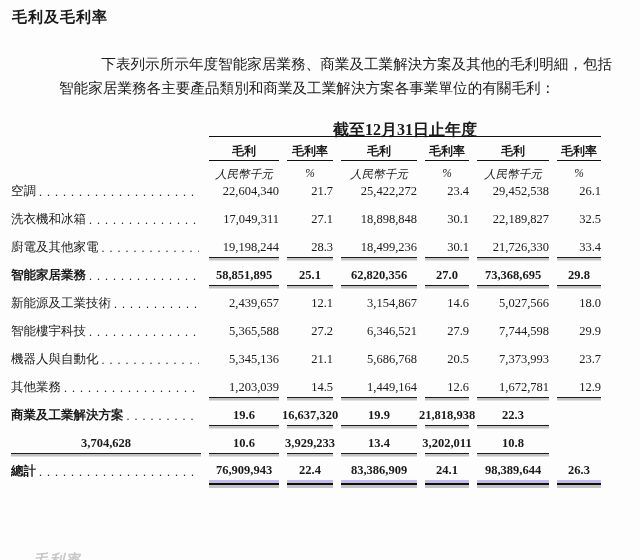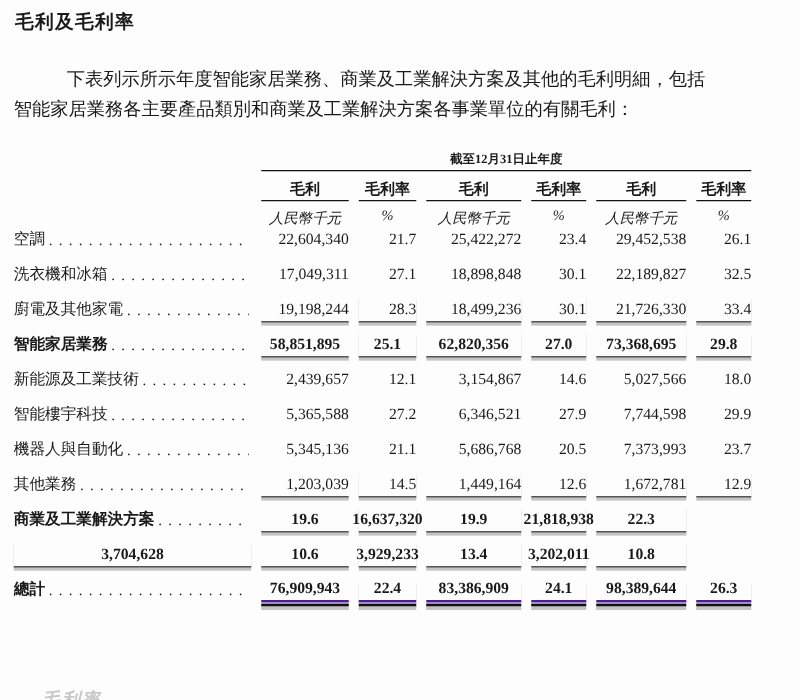--- a/index.html
+++ b/index.html
@@ -14,34 +14,34 @@
     margin:8px 0 0 12px;
     font-size:15px;
     font-weight:bold;
     letter-spacing:1px;
   }
   .intro {
     margin:26px 8px 0 11px;
     font-size:14.6px;
     line-height:23.5px;
   }
-  .intro .ln { display:block; }
+  .intro .ln { display:block;margin-left:48px; }
   .intro .indent { text-indent:2.9em; }
 
   .gp-table { margin-top:20px; }
   .grid-row {
     display:grid;
     grid-template-columns:190px 70px 46px 76px 44px 72px 44px;
     column-gap:8px;
     padding-left:11px;
   }
   .center { text-align:center; }
   .bold { font-weight:bold; }
   .hline { border-bottom:1.5px solid #111; }
-  .h-period { grid-column:2/8; font-size:10px; padding-bottom:3px; height:17px;text-align:center; }
+  .h-period { grid-column:2/8; font-size:16px; padding-bottom:3px; height:17px;text-align:center; }
   .h-year  { font-size:12px; padding:5px 0 3px 0; height:21px; }
   .y1 { grid-column:2/4; } .y2 { grid-column:4/6; } .y3 { grid-column:6/8; }
   .h-col   { font-size:12px; padding:6px 0 4px 0; height:24px; }
   .c2{grid-column:2;} .c3{grid-column:3;} .c4{grid-column:4;}
   .c5{grid-column:5;} .c6{grid-column:6;} .c7{grid-column:7;}
   .h-unit  { font-size:11.5px; font-style:italic; padding-top:6px; height:20px; }
 
   .tbody { }
   .trow { height:28px; align-items:start; font-size:12.5px; }
   .trow .cell {
@@ -52,21 +52,21 @@
     white-space:nowrap;
   }
   .trow .label-cell { justify-content:flex-start; overflow:hidden; }
   .leader { flex:1; overflow:hidden; margin:0 2px 0 3px; align-self:flex-end; height:17px; }
   .leader::after {
     content:". . . . . . . . . . . . . . . . . . . . . . . . . . . . . . . . . . . . . . . .";
     font-size:12px; letter-spacing:1px; color:#1a1a1a; font-weight:normal;
   }
   .trow.bold .cell { font-weight:bold;justify-content:center; }
   .u  { border-bottom:1.5px solid #1c1c1c; box-shadow:0 2.5px 0 rgba(90,90,90,.35); }
-  .uu { border-bottom:2px solid #4c1d95; position:relative; box-shadow:0 6px 0 rgba(90,90,90,.35); }
+  .uu { border-bottom:2px solid #c4b5fd; position:relative; box-shadow:0 6px 0 rgba(90,90,90,.35); }
   .uu::after {
     content:""; position:absolute; left:0; right:0; bottom:-4.5px;
     border-bottom:2px solid #111;
   }
   .clipped-next {
     position:absolute; left:33px; top:551px; height:9px; overflow:hidden;
     font-size:15px; font-weight:bold; font-style:italic; color:#8a8a8a; opacity:.45;
     letter-spacing:1px;
   }
 </style>

